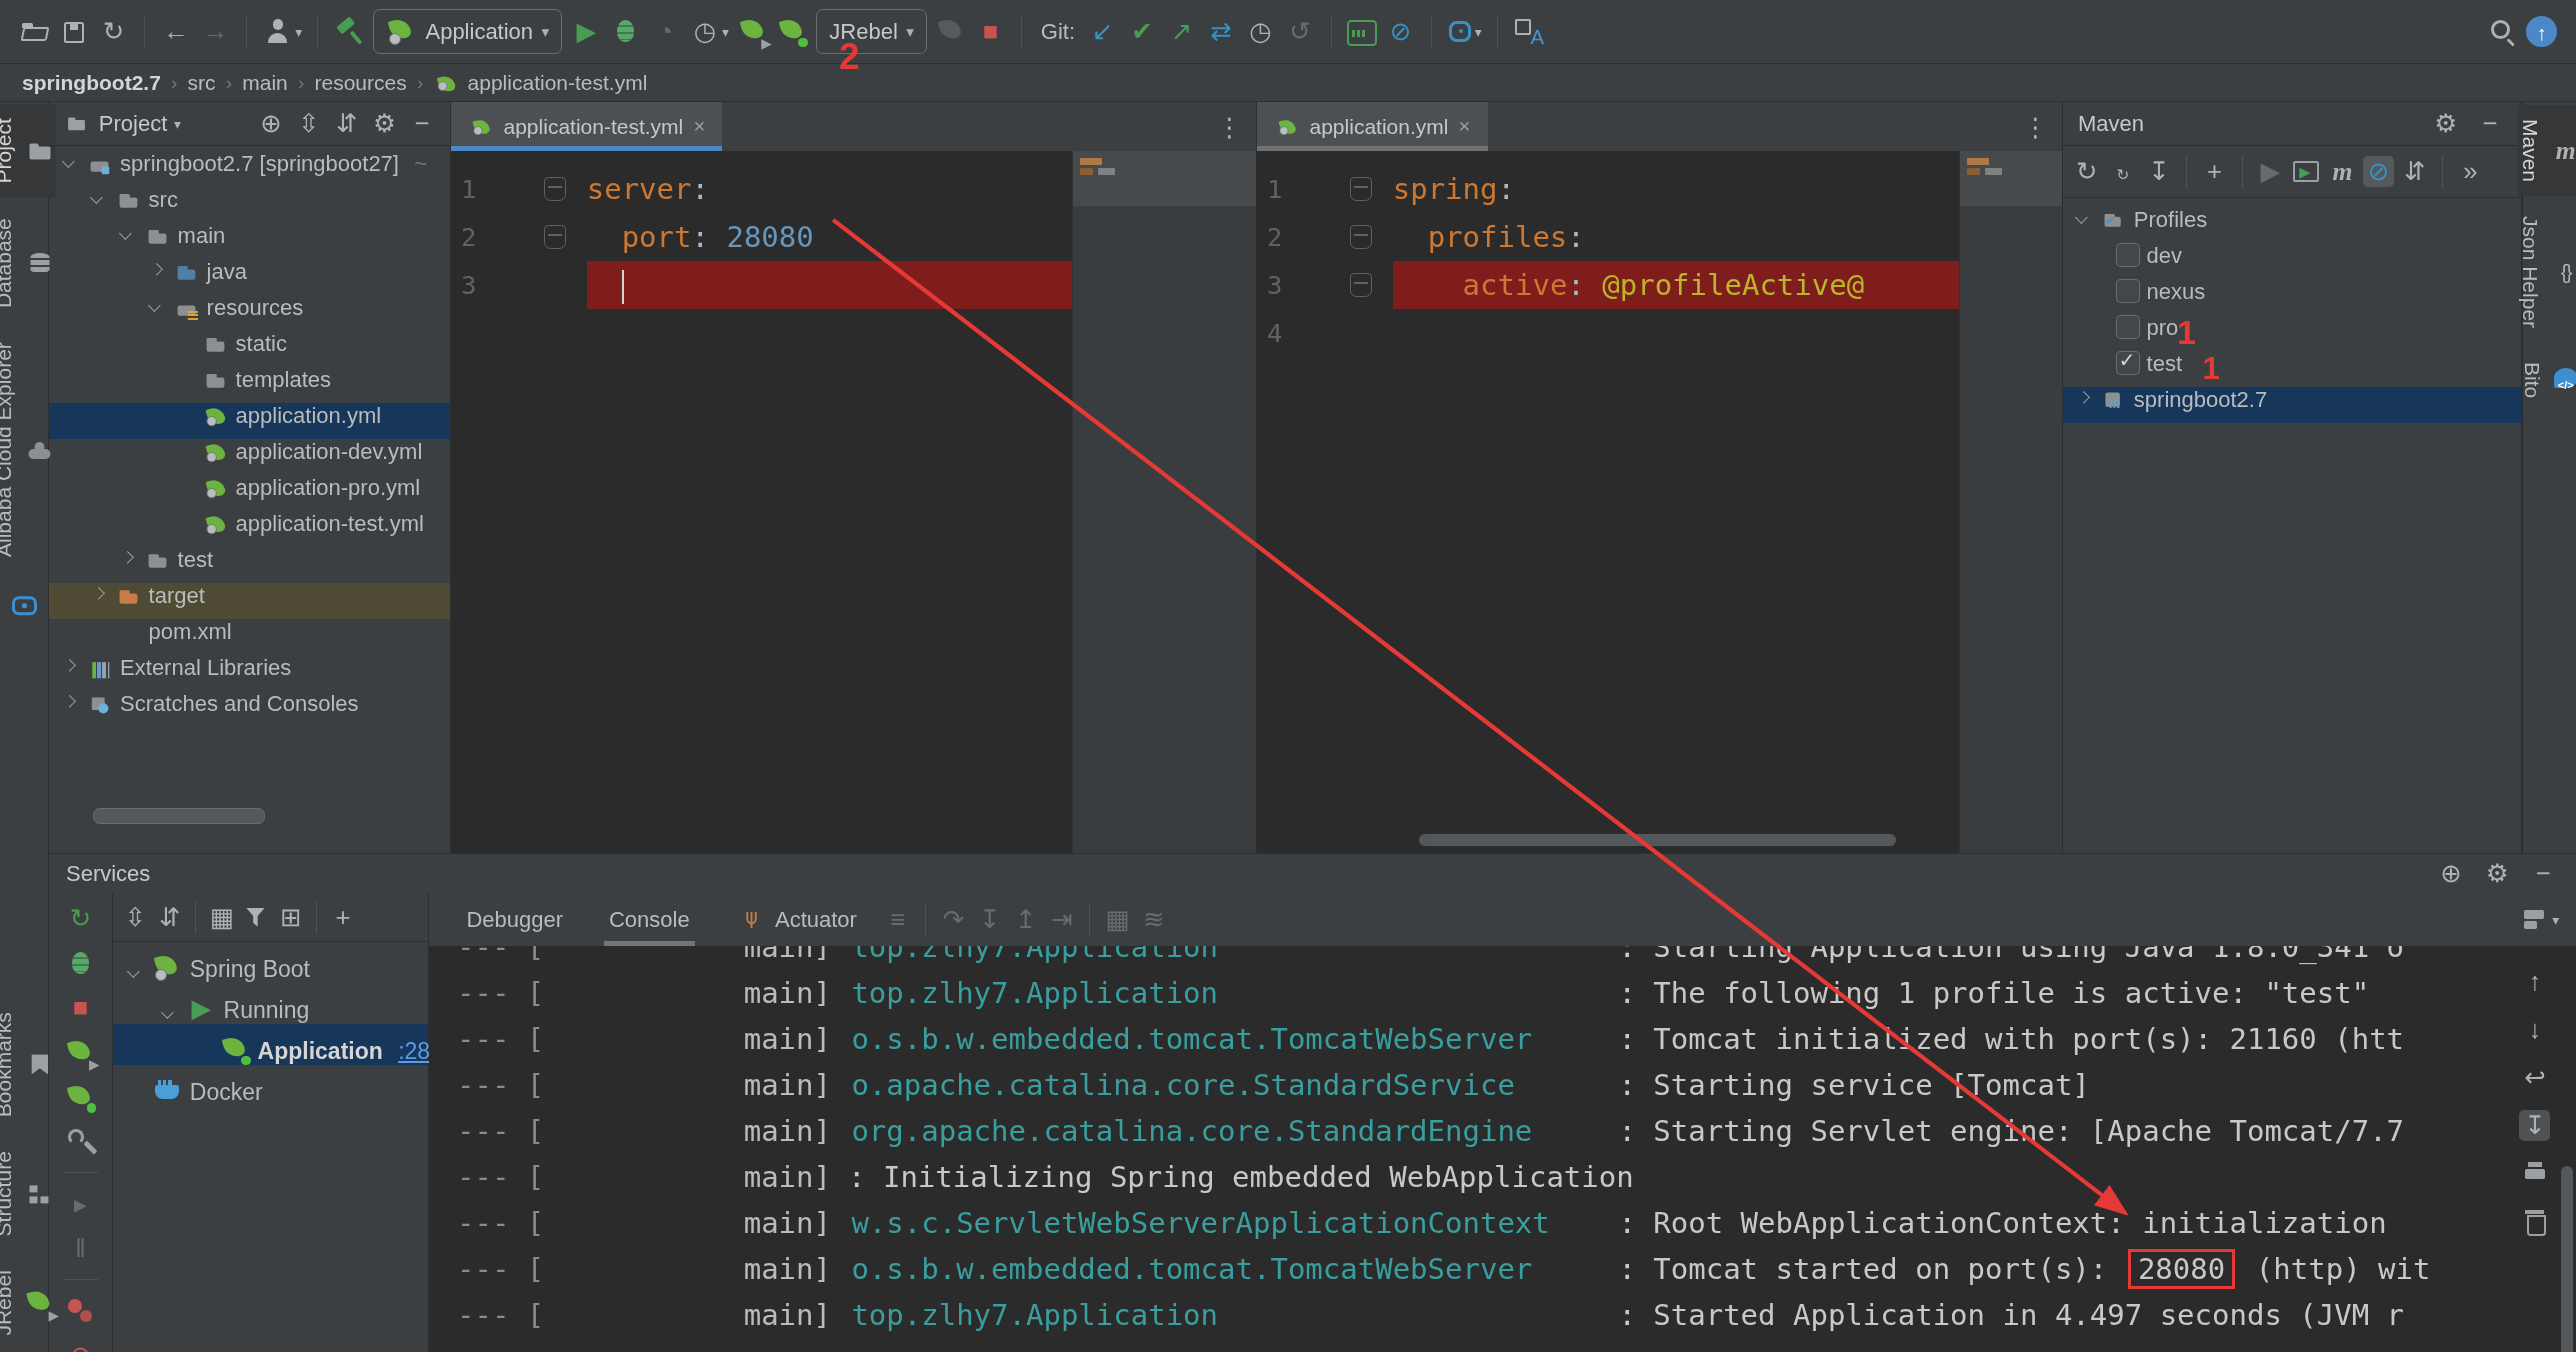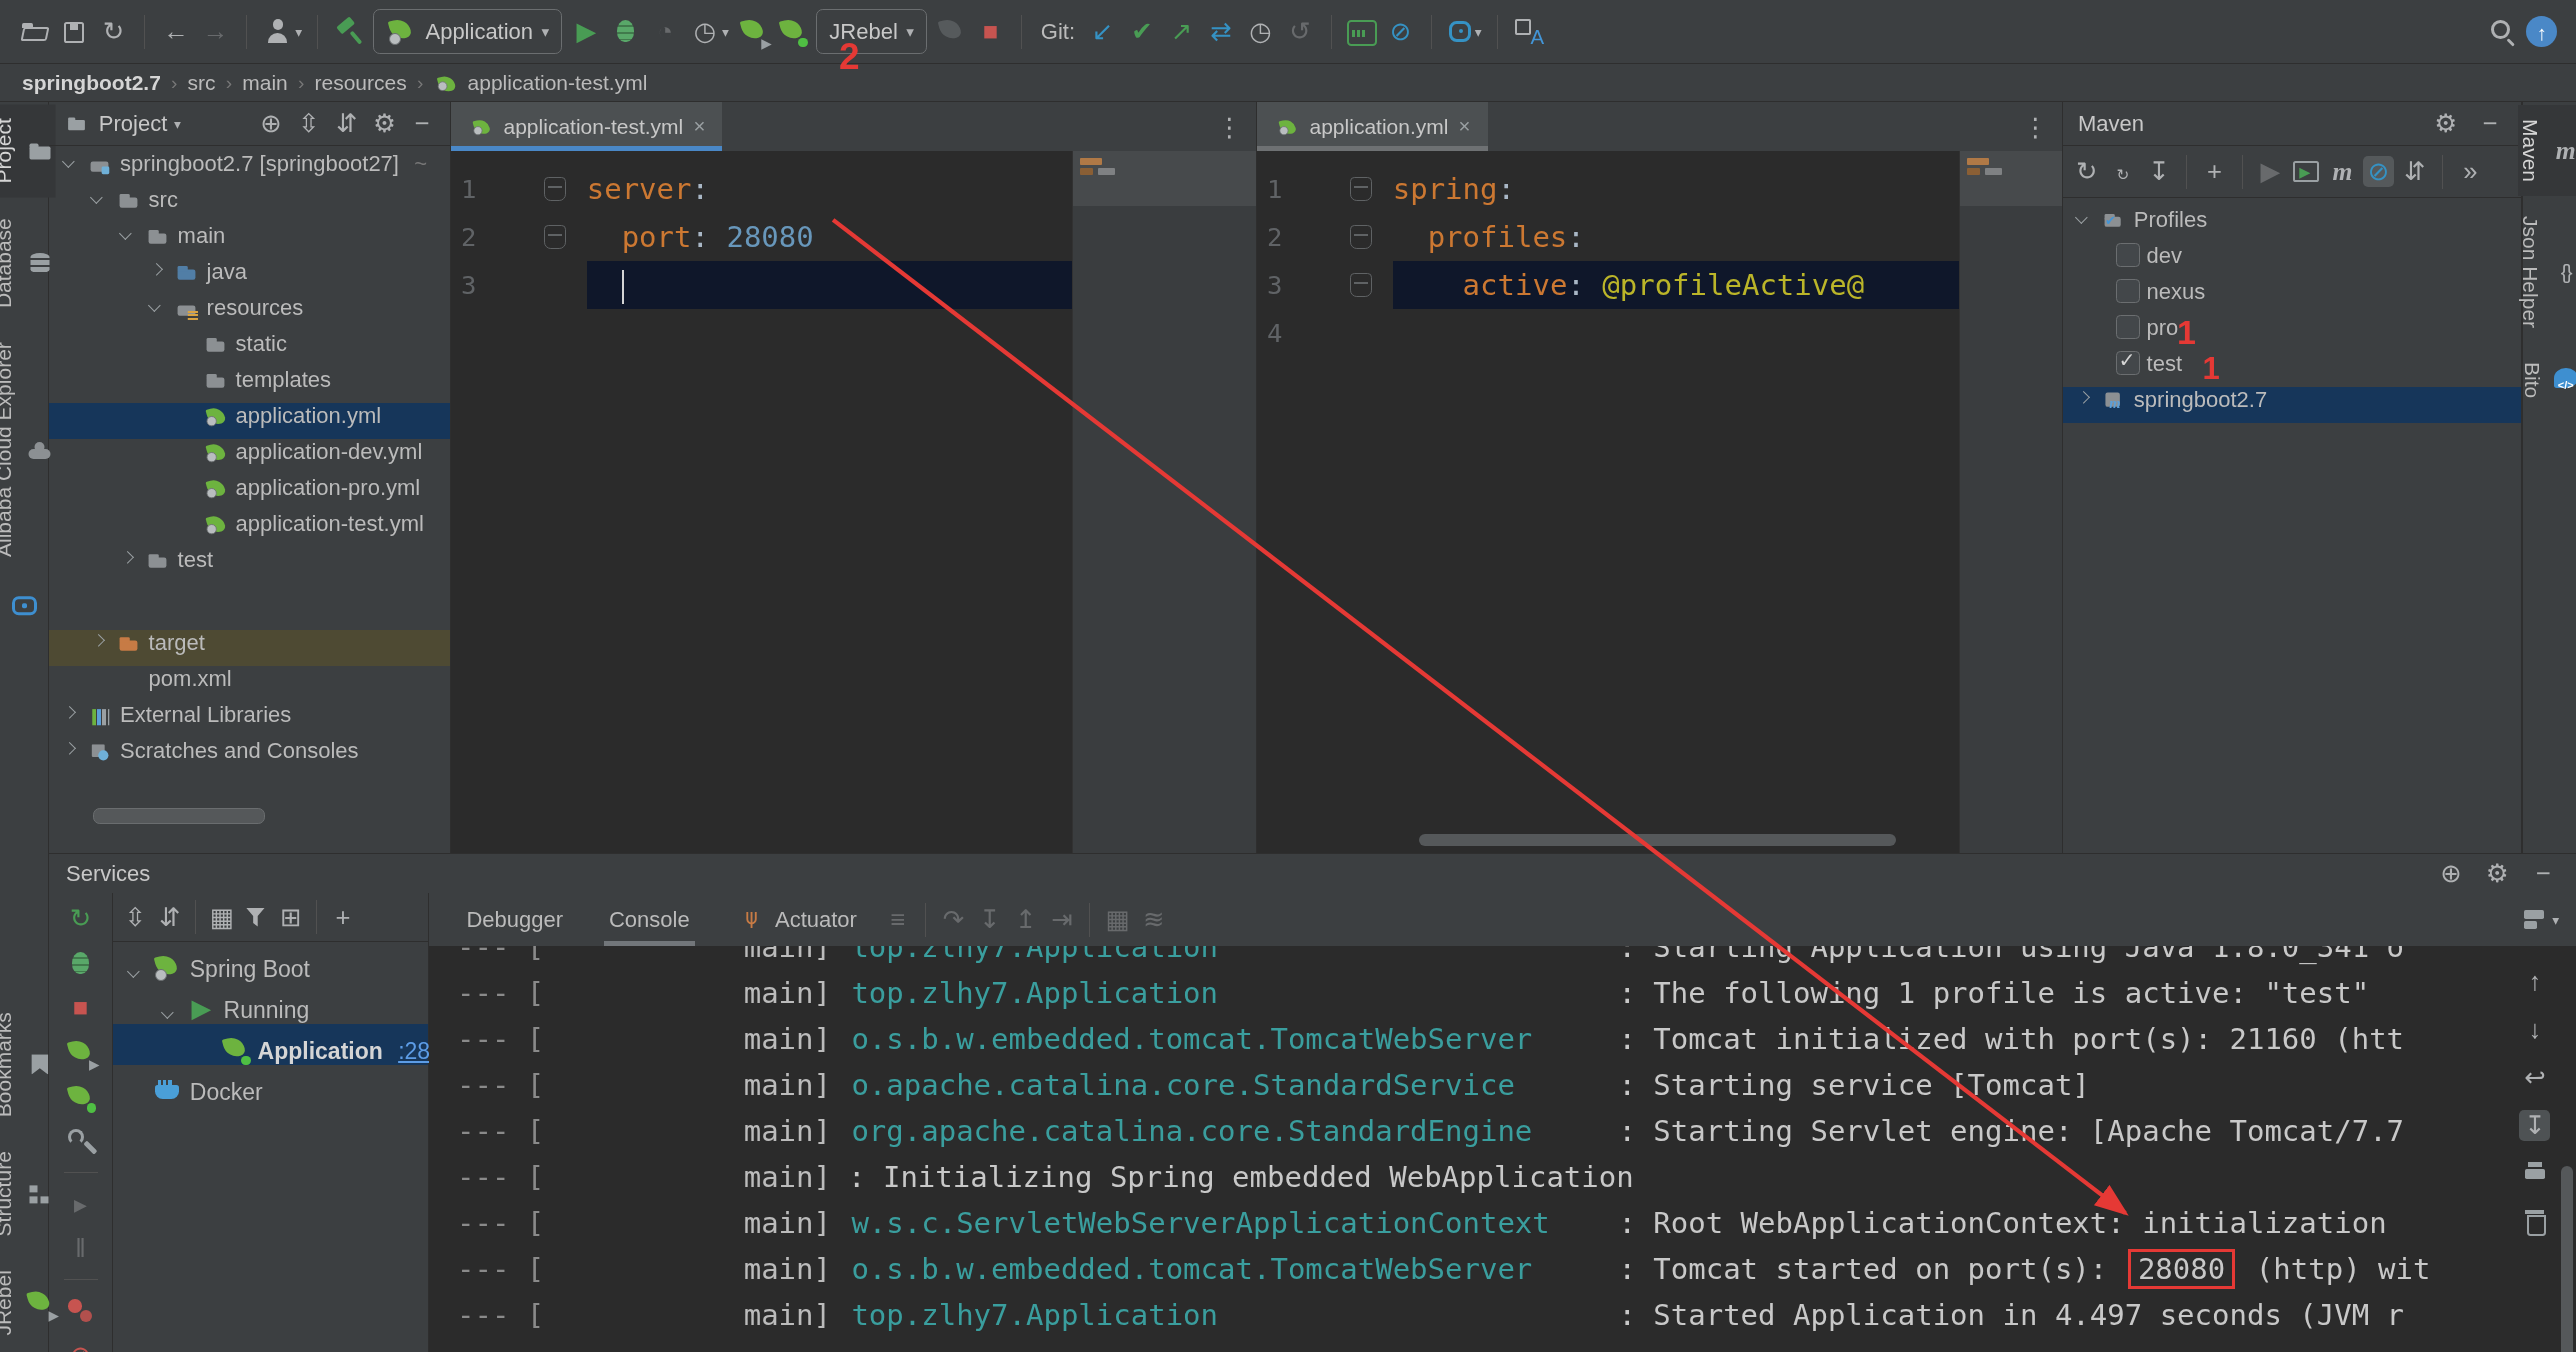--- a/index.html
+++ b/index.html
@@ -191,21 +191,21 @@
   .tab.gu::after{content:"";position:absolute;left:0;right:0;bottom:0;height:5.1px;background:#6E7173}
   .tabbar .kebab{margin-left:auto;align-self:center;font-size:25.6px;color:#AFB1B3;padding:0 13.6px}
   .ebody{flex:1;display:flex;background:#2B2B2B;position:relative;overflow:hidden}
   .gutter{width:136px;flex:none;padding-top:13.6px}
   .gl{height:48px;display:flex;align-items:center}
   .gl .num{width:37px;text-align:left;padding-left:10.2px;color:#606366;font-size:25.6px;font-family:"DejaVu Sans Mono",monospace}
   .fold{width:20.4px;height:22px;border:1.7px solid #5F6264;border-radius:4.3px 4.3px 6.8px 6.8px;margin-left:46px;position:relative}
   .fold::before{content:"";position:absolute;left:3.4px;top:8.5px;right:3.4px;height:1.7px;background:#5F6264}
   .code{flex:1;padding-top:13.6px;font-family:"DejaVu Sans Mono",monospace;font-size:29px;position:relative}
   .cl{height:48px;line-height:48px;white-space:pre}
-  .cl.cur{background:#0f172a;margin-right:0}
+  .cl.cur{background:#7f1d1d;margin-right:0}
   .tk.k{color:#CC7832}.tk.p{color:#A9B7C6}.tk.n{color:#6897BB}.tk.y{color:#BBB529}.tk.t{color:#A9B7C6}
   .caret{display:inline-block;width:2.6px;height:34px;background:#D4D4D4;vertical-align:middle}
   .echeck{position:absolute;top:12px;right:17px;color:#499C54;font-size:25.6px}
   .minimap{width:183px;flex:none;background:#3A3D3F;border-left:0.9px solid #323232;position:relative}
   .pane.p2 .minimap{width:102px}
   .mview{position:absolute;left:0;right:0;top:0;height:55px;background:#474A4C}
   .mmark{position:absolute;height:6.8px;border-radius:0.9px}
   .hscroll2{position:absolute;bottom:6.8px;left:162px;width:477px;height:12px;background:#55585A;border-radius:6px}
 
   
@@ -423,21 +423,21 @@
               <div class="trow" data-name="tree-row" style="padding-left: 124px;">
                 <span class="chev " data-name="chevron-none-icon"></span>
                 <span class="ic" data-name="spring-yml-icon"></span>
                 <span data-name="tree-row-label">application-test.yml</span>
               </div>
               <div class="trow" data-name="tree-row" style="padding-left: 66px;">
                 <span class="chev r" data-name="chevron-right-icon"></span>
                 <span class="ic" data-name="folder-icon"></span>
                 <span data-name="tree-row-label">test</span>
               </div>
-              <div class="trow hl" data-name="tree-row" style="padding-left: 37px; margin-top: 47px;">
+              <div class="trow hl" data-name="tree-row" style="padding-left: 37px;">
                 <span class="chev r" data-name="chevron-right-icon"></span>
                 <span class="ic" data-name="target-folder-icon"></span>
                 <span data-name="tree-row-label">target</span>
               </div>
               <div class="trow" data-name="tree-row" style="padding-left: 37px;">
                 <span class="chev " data-name="chevron-none-icon"></span>
                 <span class="ic" data-name="maven-file-icon"></span>
                 <span data-name="tree-row-label">pom.xml</span>
               </div>
               <div class="trow" data-name="tree-row" style="padding-left: 8.5px;">

